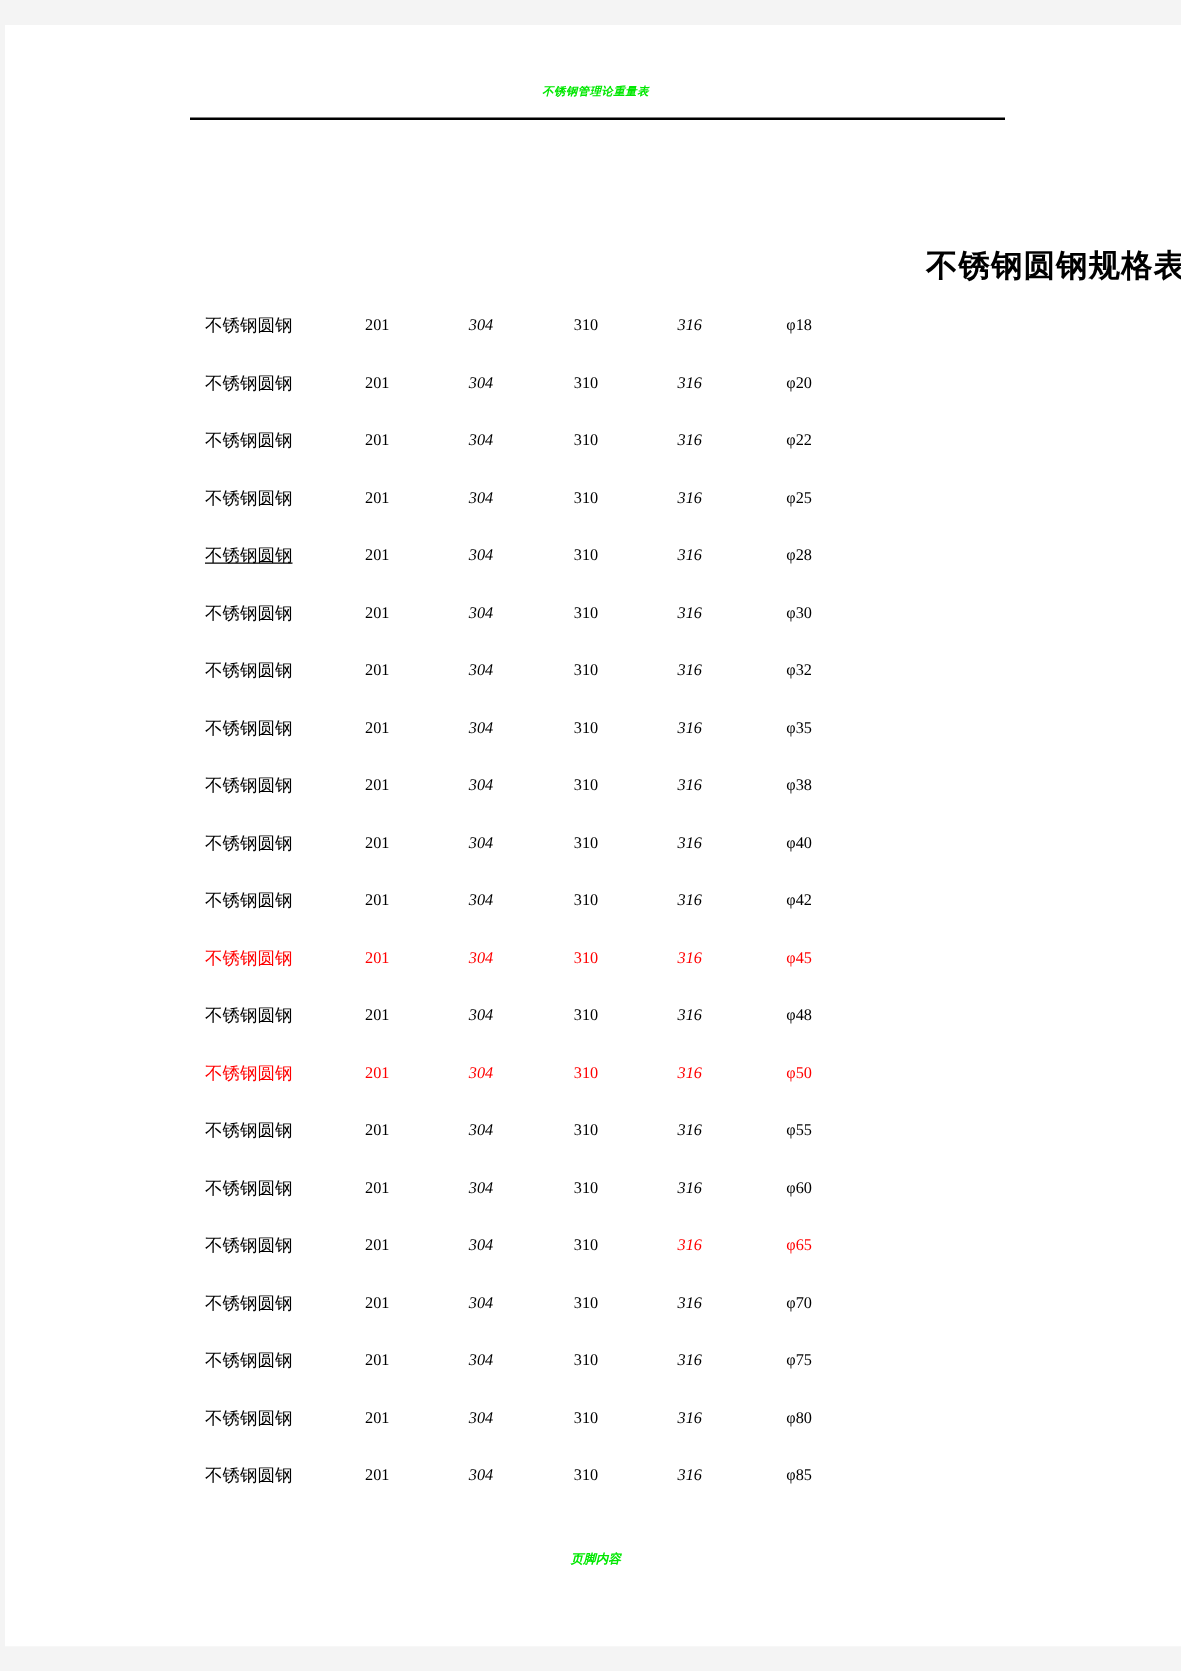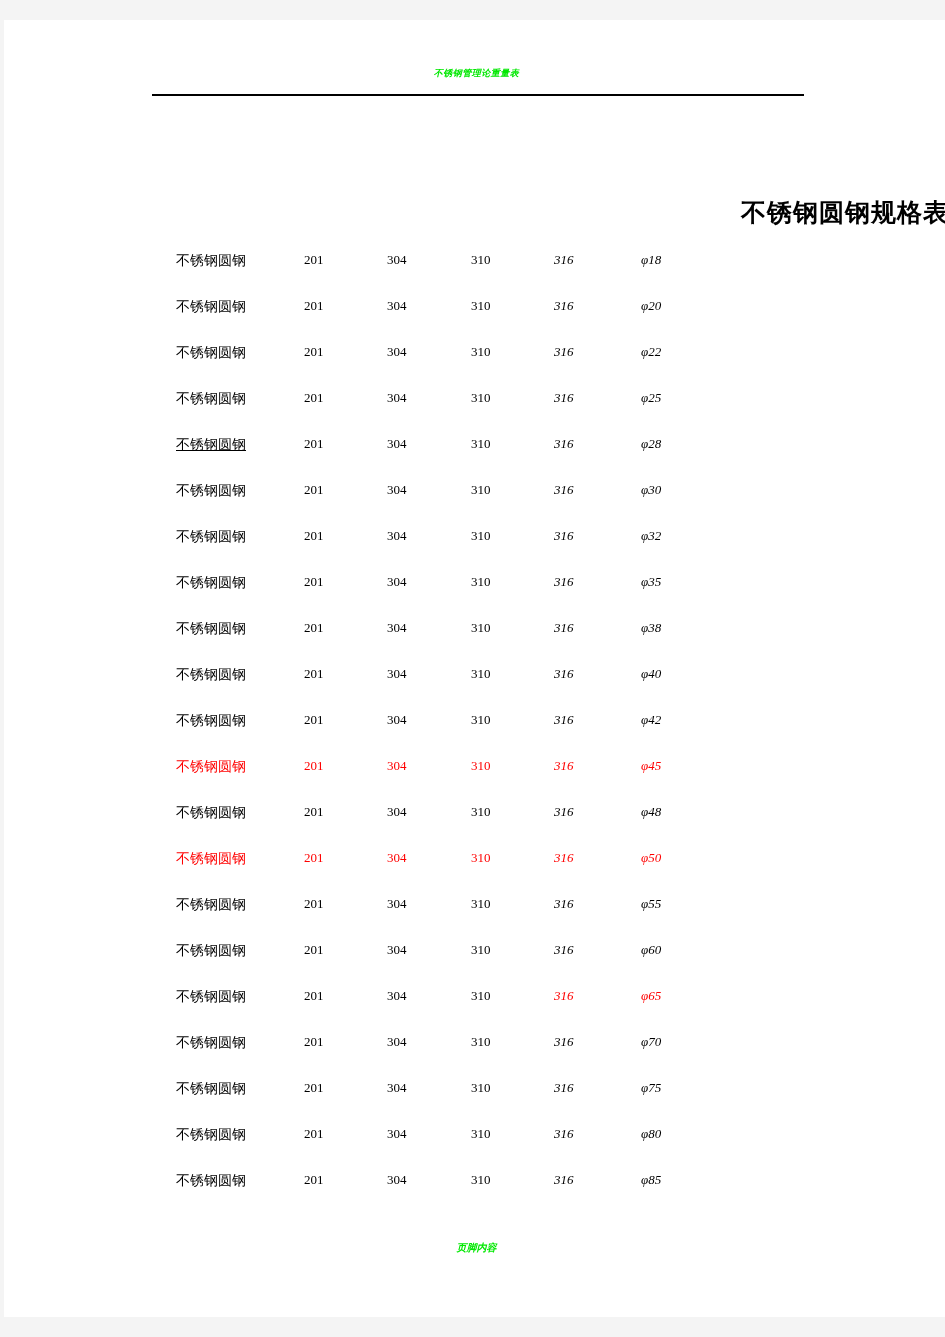--- a/index.html
+++ b/index.html
@@ -62,44 +62,43 @@
     font-weight: bold;
     color: #000000;
     font-family: Liberation Sans, sans-serif;
     letter-spacing: 1px;
   }
   .table-area {
     position: absolute;
     left: 0;
     top: 218px;
     width: 793px;
-    margin-left: 12px;
   }
   .row {
     position: relative;
     height: 46px;
     width: 945px;
   }
   .cell {
     position: absolute;
     top: 14px;
     font-size: 13px;
     color: #000000;
     white-space: nowrap;
     font-family: "Liberation Serif", "DejaVu Serif", serif;
   }
   .cell.label {
     left: 160px;
     font-size: 14px;
   }
   .cell.c1 { left: 288px; font-family: Liberation Serif, serif; }
-  .cell.c2 { left: 371px; }
+  .cell.c2 { left: 371px; font-style: italic; }
   .cell.c3 { left: 455px; }
   .cell.c4 { left: 538px; font-style: italic; }
-  .cell.dia { left: 625px; font-style: italic; }
+  .cell.dia { left: 625px; }
   .row.red .cell { color: #ff0000; }
   .cell.red { color: #ff0000; }
   .cell.underline { text-decoration: underline; }
   .footer-text {
     position: absolute;
     left: 0;
     top: 1222px;
     width: 945px;
     text-align: center;
     color: #00e800;

